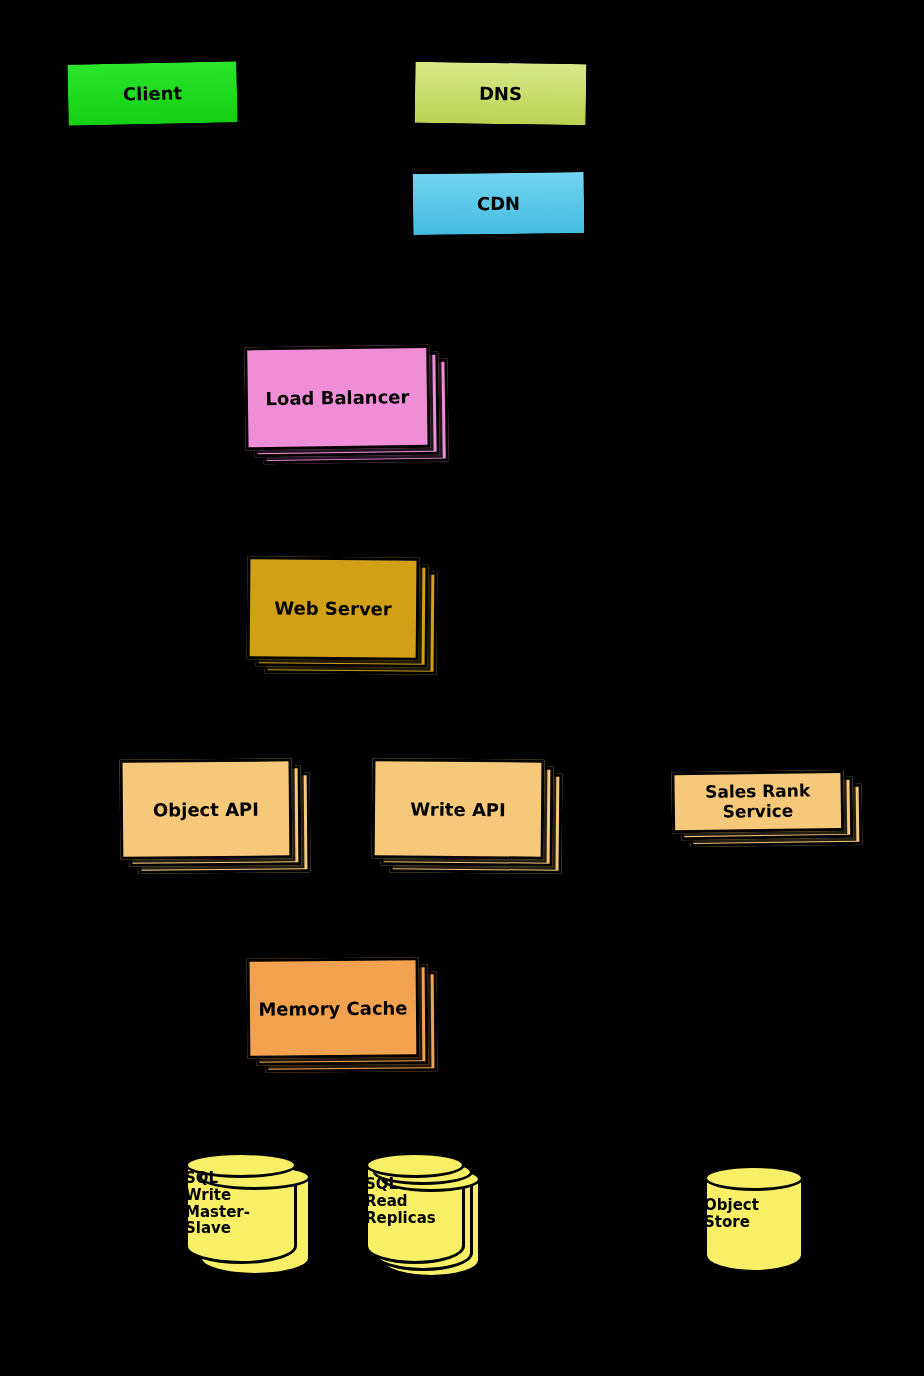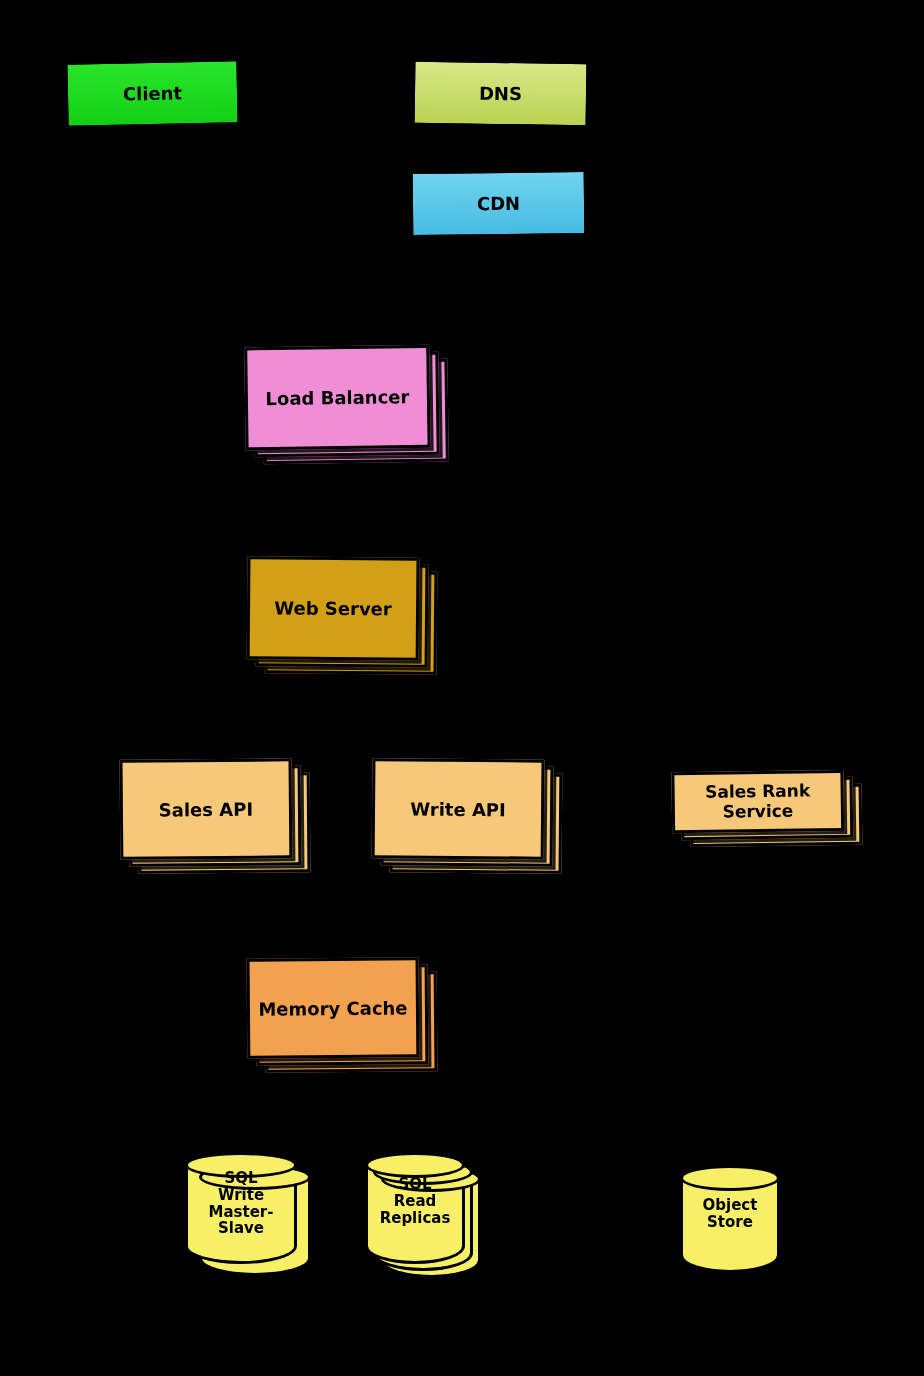--- a/index.html
+++ b/index.html
@@ -47,21 +47,21 @@
   }
   .cyl-body {
     position: absolute; left: 0; right: 0; top: 13px; bottom: 0;
     background: var(--c);
     border: 3px solid #000; border-top: none;
     border-radius: 0 0 50% 50% / 0 0 18px 18px;
     z-index: 1;
   }
   .cyl-lbl {
     position: absolute; left: 0; right: 0; top: 24px; z-index: 3;
-    text-align: center; font-weight: bold; font-size: 15px; line-height: 1.12;
+    font-weight: bold; font-size: 15px; line-height: 1.12;
   }
 
   
   .c-client { --c:#1fdd1f; background: linear-gradient(#2ae52a, #14cf14); }
   .c-dns    { --c:#c9de68; background: linear-gradient(#d8e887, #bbd254); }
   .c-cdn    { --c:#57c8ea; background: linear-gradient(#72d4f0, #45bce2); }
   .c-lb     { --c:#ef8ed7; }
   .c-web    { --c:#d2a017; }
   .c-tan    { --c:#f6c87a; }
   .c-mem    { --c:#f2a24f; }
@@ -96,21 +96,21 @@
   #n-sqlwrite .b1 { left: 14px; top: 12px; }
   #n-sqlwrite .f0 { left: 0; top: 0; }
   #n-sqlwrite .cyl-lbl { top: 18px; }
 
   #n-sqlread { left: 365px; top: 1152px; width: 118px; height: 128px; }
   #n-sqlread .cyl { width: 100px; height: 112px; }
   #n-sqlread .b2 { left: 16px; top: 14px; }
   #n-sqlread .b1 { left: 8px;  top: 7px; }
   #n-sqlread .f0 { left: 0;    top: 0; }
 
-  #n-objstore { left: 680px; top: 1165px; width: 100px; height: 108px; }
+  #n-objstore { left: 704px; top: 1165px; width: 100px; height: 108px; }
   #n-objstore .cyl { width: 100px; height: 108px; }
   #n-objstore .f0 { left: 0; top: 0; }
   #n-objstore .cyl-lbl { top: 32px; }
 </style>
 </head>
 <body>
 
 <div class="canvas">
 
   <div class="node box c-client" id="n-client">
@@ -138,21 +138,21 @@
     <div class="layer l1"></div>
     <div class="layer l0">
       <span class="lbl">Web Server</span>
     </div>
   </div>
 
   <div class="node stack c-tan" id="n-sales">
     <div class="layer l2"></div>
     <div class="layer l1"></div>
     <div class="layer l0">
-      <span class="lbl">Sales API</span>
+      <span class="lbl">Object API</span>
     </div>
   </div>
 
   <div class="node stack c-tan" id="n-read">
     <div class="layer l2"></div>
     <div class="layer l1"></div>
     <div class="layer l0">
       <span class="lbl">Write API</span>
     </div>
   </div>

